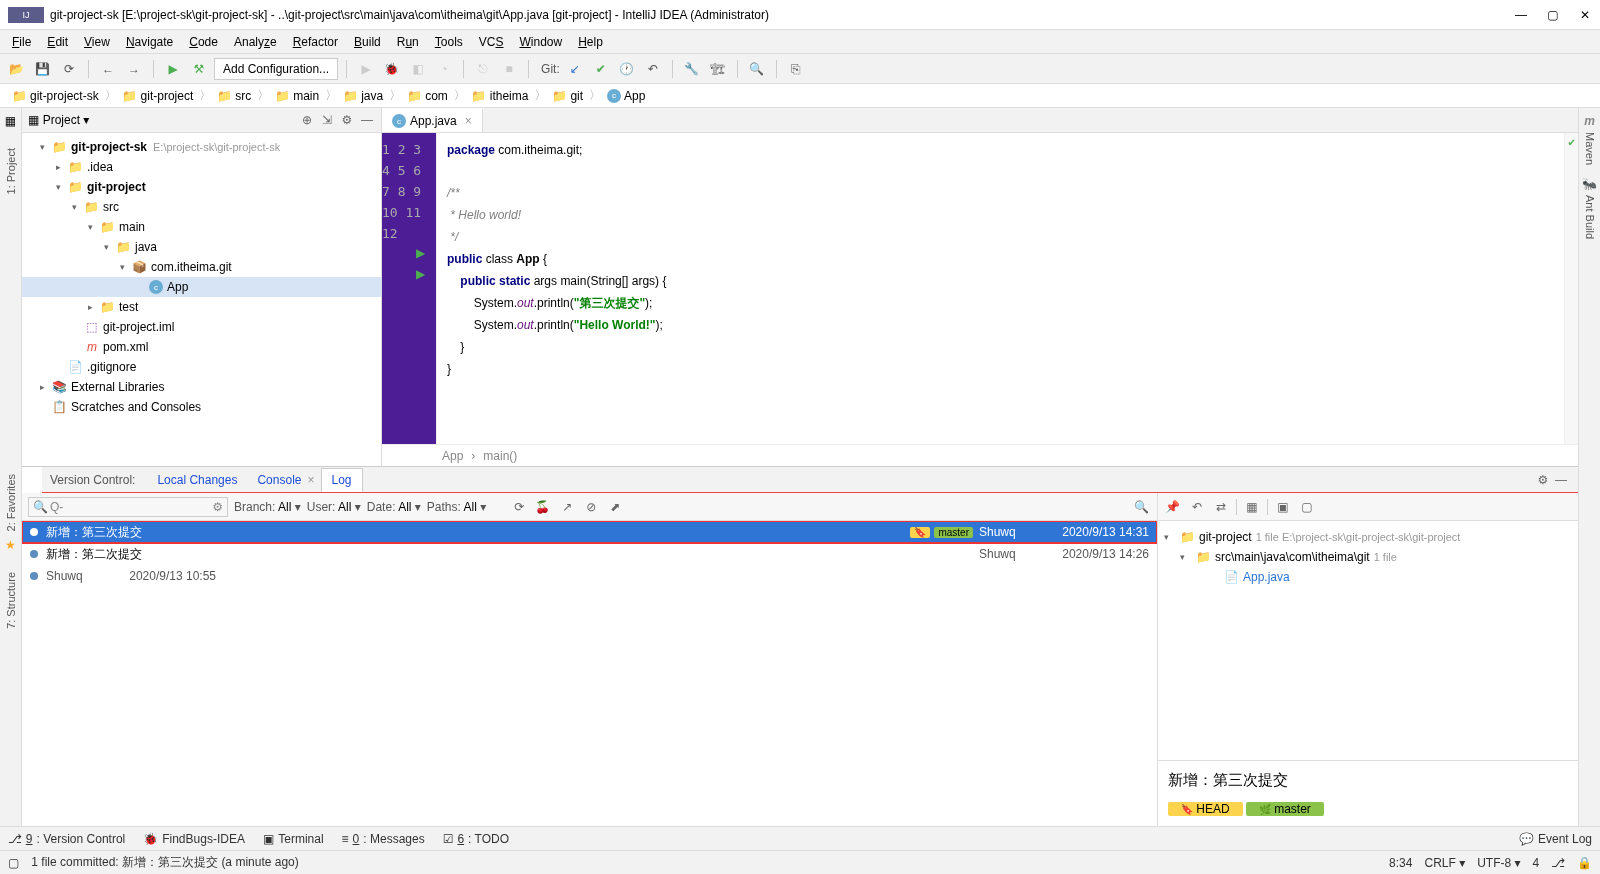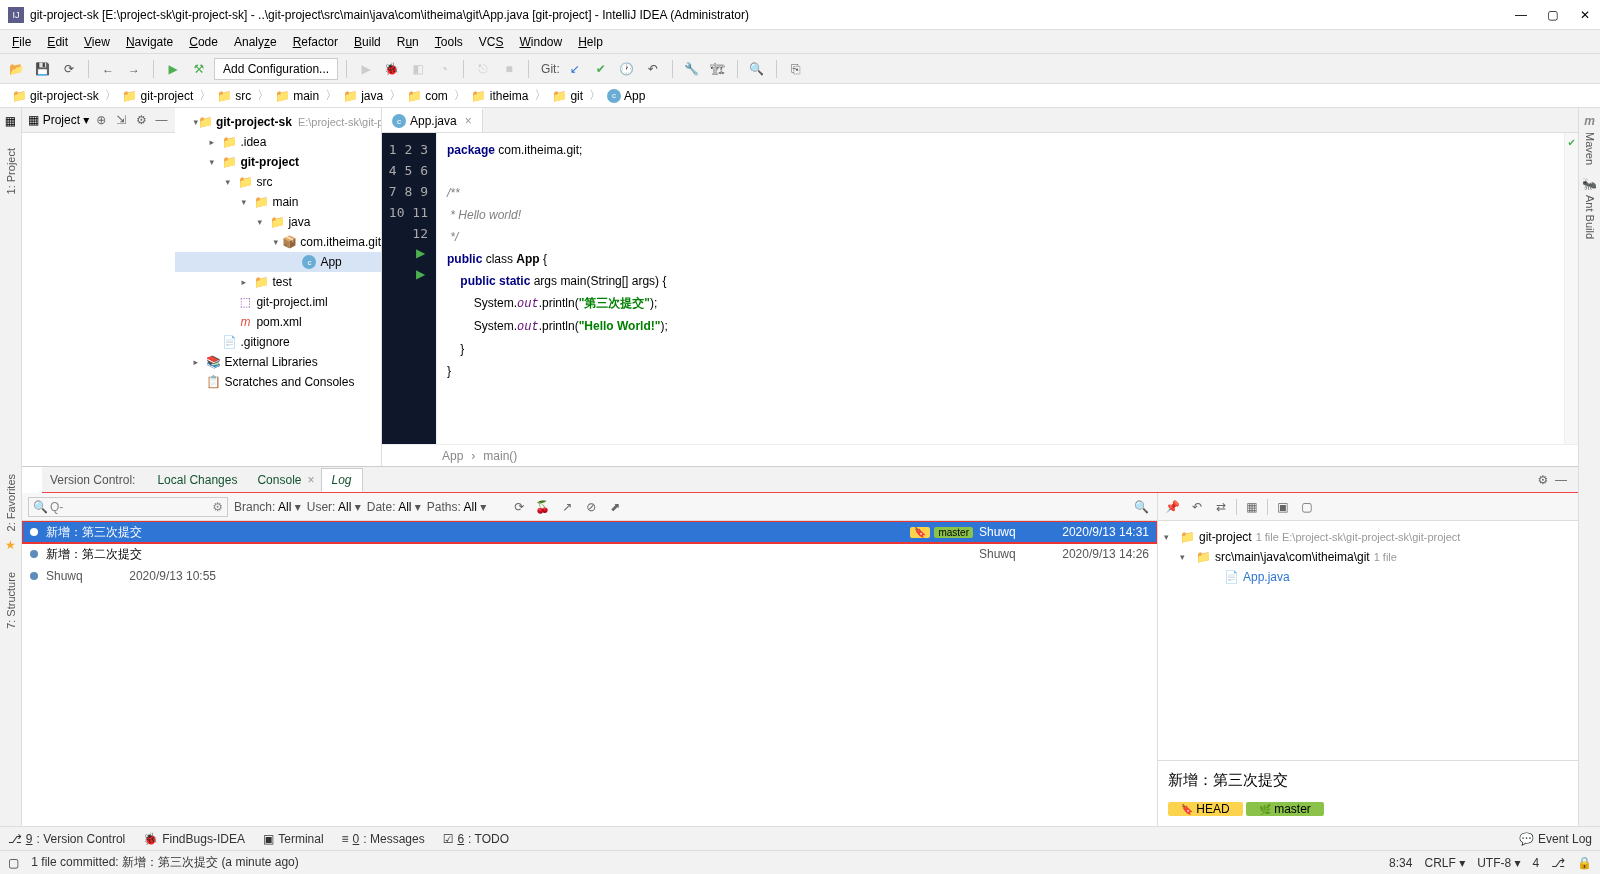--- a/index.html
+++ b/index.html
@@ -1,20 +1,20 @@
 <!DOCTYPE html>
 <html><head>
 <meta charset="utf-8">
 <style>
 * { margin: 0; padding: 0; box-sizing: border-box; font-family: "Segoe UI", Arial, sans-serif; font-size: 12px; }
 body { background: #f2f2f2; width: 1600px; height: 874px; overflow: hidden; display: flex; flex-direction: column; }
 
 
 .titlebar { height: 30px; background: #fff; display: flex; align-items: center; padding: 0 8px; border-bottom: 1px solid #ddd; }
-.titlebar .ij-icon { width: 16px; height: 16px; background: #5c5c8a; margin-right: 6px; display: inline-flex; align-items: center; justify-content: center; color: #fff; font-size: 9px; font-weight: normal; }
+.titlebar .ij-icon { width: 36px; height: 16px; background: #5c5c8a; margin-right: 6px; display: inline-flex; align-items: center; justify-content: center; color: #fff; font-size: 9px; font-weight: normal; }
 .titlebar .title { flex: 1; color: #000; font-size: 12px; }
 .titlebar .win-btns { display: flex; gap: 18px; }
 .titlebar .win-btn { width: 14px; height: 14px; display: flex; align-items: center; justify-content: center; cursor: pointer; }
 
 
 .menubar { height: 24px; background: #f2f2f2; display: flex; align-items: center; padding: 0 4px; border-bottom: 1px solid #ddd; }
 .menubar .menu-item { padding: 3px 8px; cursor: pointer; }
 .menubar .menu-item u { text-decoration: underline; }
 
 
@@ -38,56 +38,56 @@
 .right-gutter .vtext { writing-mode: vertical-rl; font-size: 11px; color: #555; margin-top: 4px; cursor:pointer; }
 .right-gutter .m-icon { color:#888; font-weight:bold; font-style:italic; margin-top:6px; }
 .right-gutter .ant-icon { color:#888; margin-top:12px; }
 
 .center { flex: 1; display: flex; flex-direction: column; min-width: 0; }
 
 
 .top-split { flex: 1; display: flex; min-height: 0; }
 
 
-.project-panel { width: 360px; background: #fff; border-right: 1px solid #ddd; display: flex; flex-direction: row; }
+.project-panel { width: 360px; background: #fff; border-right: 1px solid #ddd; display: flex; flex-direction: column; }
 .project-header { height: 25px; background: #f2f2f2; border-bottom: 1px solid #ddd; display: flex; align-items: center; padding: 0 6px; gap: 4px; }
 .project-header .title { flex: 1; display:flex; align-items:center; gap:4px; }
 .project-header .hicon { width: 16px; cursor: pointer; color: #666; text-align:center; }
 .tree { flex: 1; overflow: auto; padding: 4px 0; }
 .tree-row { display: flex; align-items: center; height: 20px; padding-left: 6px; cursor: pointer; white-space: nowrap; }
 .tree-row.selected { background: #d6e4f5; }
 .tree-row .arrow { width: 12px; color: #666; font-size: 9px; }
 .tree-row .ticon { width: 16px; display: inline-flex; align-items:center; justify-content:center; margin-right: 3px; }
 .tree-row .label { color: #000; }
 .tree-row .dim { color: #999; margin-left: 6px; font-size: 11px; }
 .indent1 { padding-left: 18px; } .indent2 { padding-left: 34px; } .indent3 { padding-left: 50px; }
 .indent4 { padding-left: 66px; } .indent5 { padding-left: 82px; } .indent6 { padding-left: 98px; }
 .indent7 { padding-left: 114px; }
 
 
 .editor-panel { flex: 1; display: flex; flex-direction: column; background: #fff; }
 .editor-tabs { height: 25px; background: #f2f2f2; border-bottom: 1px solid #ddd; display: flex; align-items: stretch; }
 .editor-tab { display: flex; align-items: center; gap: 4px; padding: 0 10px; background: #fff; border-right: 1px solid #ddd; border-top: 2px solid transparent; cursor: pointer; }
 .editor-tab .close { color: #999; margin-left: 4px; }
 .editor-body { flex: 1; display: flex; position: relative; }
-.gutter { width: 55px; background: #0f172a; border-right: 1px solid #eee; text-align: right; padding: 6px 8px 0 0; color: #aaa; font-family: Consolas, monospace; font-size: 13px; line-height: 21px; }
+.gutter { width: 55px; background: #4c1d95; border-right: 1px solid #eee; text-align: left; padding: 6px 8px 0 0; color: #aaa; font-family: Consolas, monospace; font-size: 13px; line-height: 21px; }
 .gutter .run { color: #4caf50; position: absolute; left: 34px; }
 .code { flex: 1; padding: 6px 0 0 10px; font-family: Consolas, monospace; font-size: 13px; line-height: 21px; white-space: pre; }
 .kw { color: #000080; font-weight: bold; } .str { color: #008000; font-weight:bold; } .cm { color: #808080; font-style: italic; }
-.fn { color: #000; } .cls { font-weight: bold; } .fld { color:#660E7A; font-style:italic;font-family:Liberation Mono, monospace; }
+.fn { color: #000; } .cls { font-weight: bold; } .fld { color:#660E7A; font-style:italic; }
 .editor-scrollbar { width: 14px; background: #f7f7f7; border-left: 1px solid #eee; position:relative; }
 .editor-scrollbar .chk { position:absolute; top:4px; right:2px; color:#4caf50; font-size:10px; }
 .editor-crumb { height: 22px; border-top: 1px solid #eee; display: flex; align-items: center; padding: 0 60px; color: #888; gap: 8px; font-size:11px; }
 
 
 .vcs-panel { height: 360px; display: flex; flex-direction: column; border-top: 1px solid #ccc; background: #fff; }
 .vcs-tabs { height: 26px; background: #f2f2f2; border-bottom: 1px solid #ef4444; display: flex; align-items: center; padding: 0 8px; margin-left: 20px; }
 .vcs-tabs .vlabel { color: #555; margin-right: 12px; }
-.vcs-tabs .vtab { padding: 4px 10px; cursor: pointer; color: #14532d; }
-.vcs-tabs .vtab.active { background: #fff; border: 1px solid #ccc; border-bottom: 1px solid #fff; font-style: italic; }
+.vcs-tabs .vtab { padding: 4px 10px; cursor: pointer; color: #1d4ed8; }
+.vcs-tabs .vtab.active { background: #fff; border: 1px solid #ccc; border-bottom: 1px solid #fff; }
 .vcs-tabs .vclose { color:#999; margin-left:-4px; margin-right:6px; }
 .vcs-tabs .spacer { flex: 1; }
 .vcs-tabs .hicon { width:18px; cursor:pointer; color:#666; text-align:center; }
 
 .vcs-body { flex: 1; display: flex; min-height: 0; }
 .log-left { flex: 1; display: flex; flex-direction: column; border-right: 1px solid #ddd; }
 .log-filter { height: 28px; background: #f7f7f7; border-bottom: 1px solid #ddd; display: flex; align-items: center; padding: 0 6px; gap: 6px; }
 .log-filter .search { width: 200px; height: 20px; border: 1px solid #ccc; padding: 0 4px; display:flex; align-items:center; gap:2px; color:#888; }
 .log-filter .fitem { color: #555; cursor: pointer; }
 .log-filter .fval { color: #000; }

